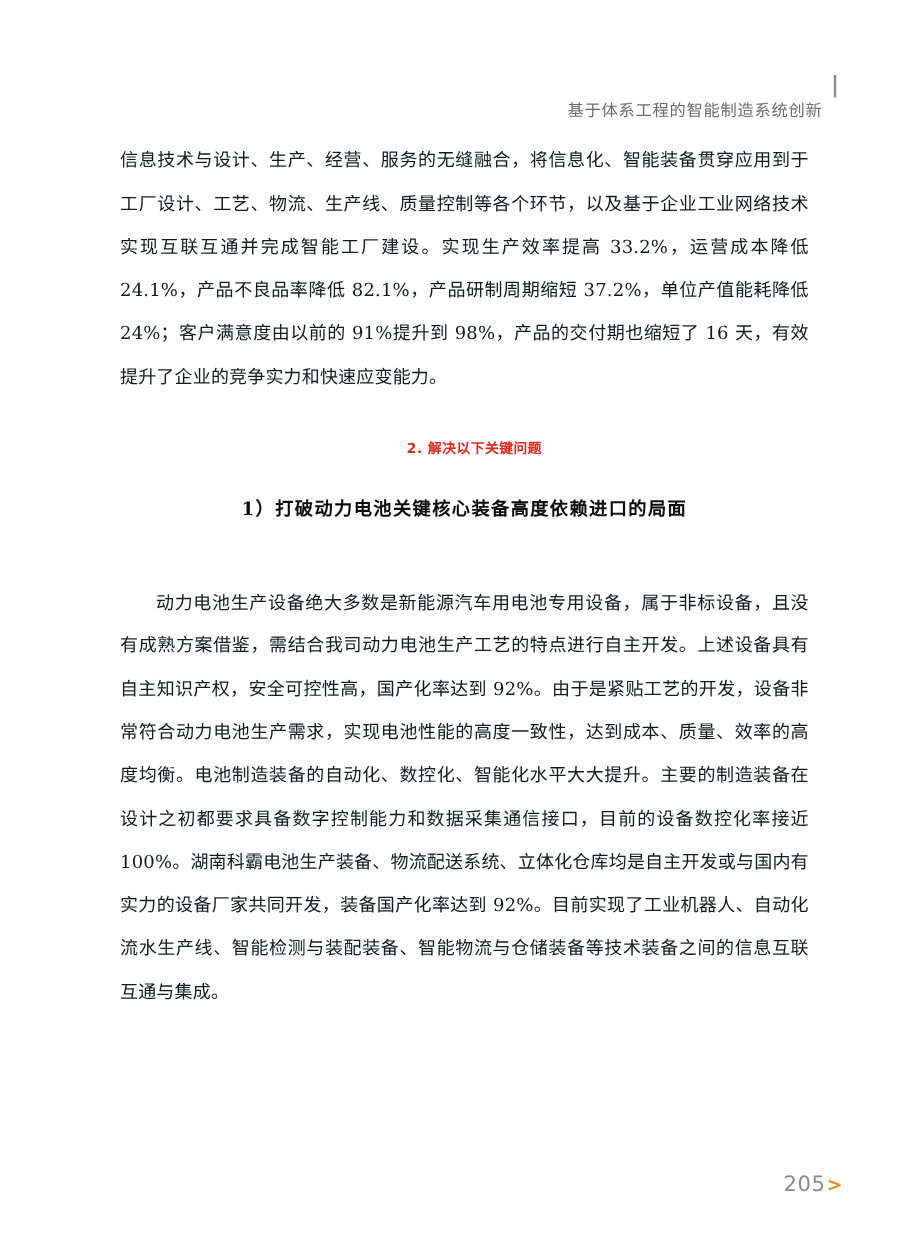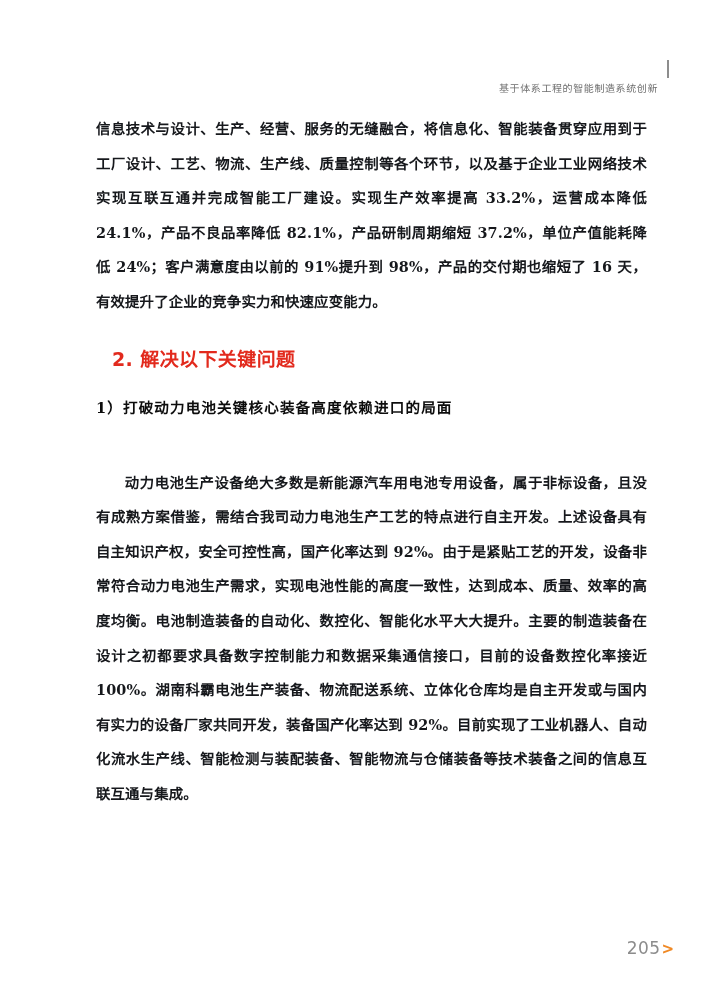--- a/index.html
+++ b/index.html
@@ -28,21 +28,21 @@
     position: absolute;
     top: 59px;
     right: 52px;
     display: flex;
     align-items: center;
     gap: 9px;
     height: 20px;
   }
   .running-header-text {
     font-family: "DejaVu Sans", "Liberation Sans", sans-serif;
-    font-size: 10px;
+    font-size: 13px;
     letter-spacing: 0.6px;
     color: #6e6e6e;
     white-space: nowrap;
     line-height: 1;
     margin-top: 40px;
   }
   .running-header-rule {
     display: block;
     width: 2px;
     height: 18px;
@@ -58,52 +58,53 @@
   }
 
   p.body-text {
     margin: 0;
     font-size: 14.4px;
     line-height: 34.6px;
     text-align: justify;
     text-justify: inter-ideograph;
     letter-spacing: 0.15px;
     color: #16181c;
-    font-weight: bold;
   }
   p.body-text.first-block {
     text-indent: 0;
   }
   p.body-text.indented {
     text-indent: 2em;
   }
 
   .spacer-sm { height: 21px; }
   .spacer-md { height: 24px; }
   .spacer-lg { height: 27px; }
 
   
   h2.section-heading {
     margin: 0;
     font-family: "DejaVu Sans", "Liberation Sans", sans-serif;
-    font-size: 19px;
+    font-size: 11px;
     font-weight: bold;
     color: #e22a1d;
     line-height: 24px;
     letter-spacing: 0.4px;
     padding-left: 16px;
+    text-align: center;
   }
   h3.sub-heading {
     margin: 0;
     font-size: 14.6px;
     font-weight: bold;
     color: #0d0d0d;
     line-height: 26px;
     letter-spacing: 1.1px;
     font-family: "DejaVu Serif", "Liberation Serif", serif;
+    text-align: center;
   }
 
   
   .folio {
     position: absolute;
     right: 47px;
     bottom: 48px;
     display: flex;
     align-items: baseline;
     gap: 0px;

